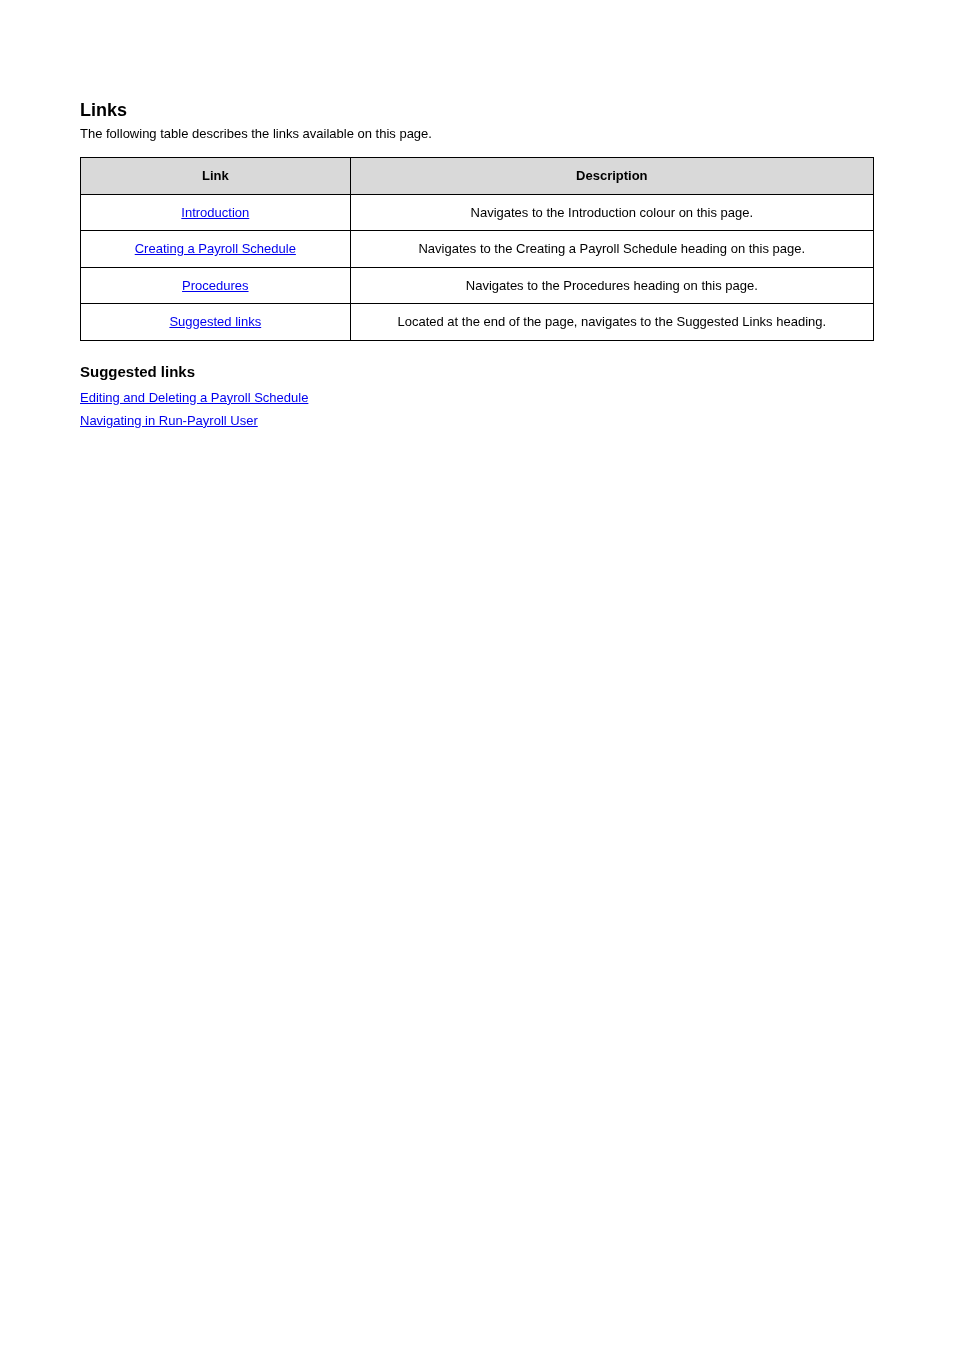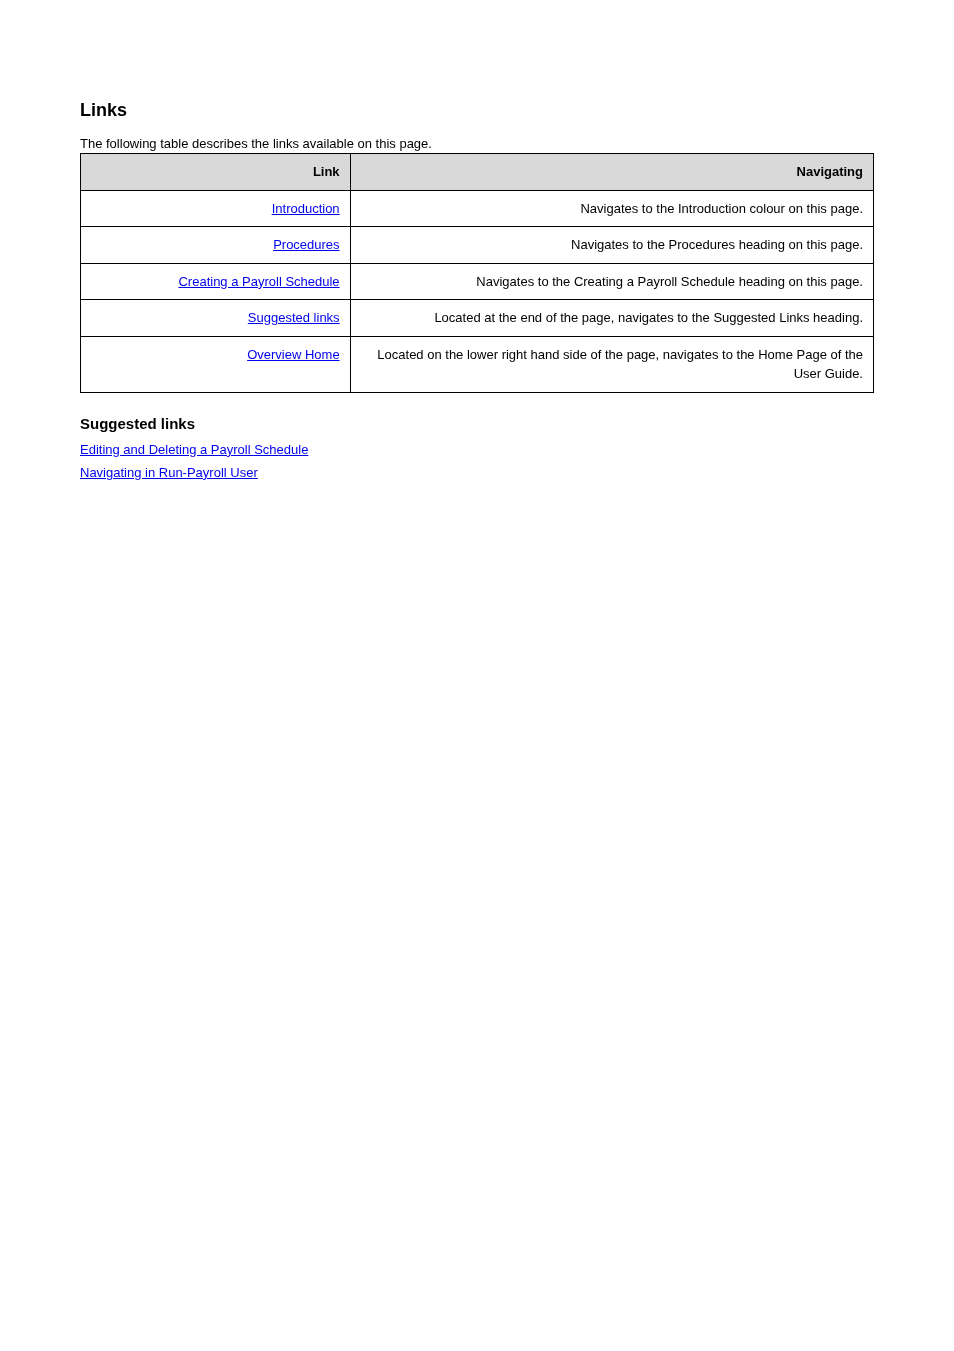--- a/index.html
+++ b/index.html
@@ -12,35 +12,36 @@
       background: #ffffff;
       width: 954px;
       height: 1351px;
       padding: 100px 80px 80px 80px;
       font-size: 13px;
       color: #000;
     }
     .section-heading {
       font-size: 18px;
       font-weight: bold;
-      margin-bottom: 14px;
+      margin-bottom: 4px;
       color: #000;
     }
     .intro-text {
+      margin-bottom: 14px;
       line-height: 1.4;
     }
     table {
       width: 100%;
       border-collapse: collapse;
       margin-bottom: 18px;
     }
     th, td {
       border: 1px solid #000;
       padding: 8px 10px;
-      text-align: right;
+      text-align: center;
       vertical-align: top;
       line-height: 1.5;
       margin-left: 15px;
     }
     th {
       background: #d9d9d9;
       font-weight: bold;
     }
     td.col1 {
       width: 34%;
@@ -63,43 +64,39 @@
 <body>
 
 <h2 class="section-heading">Links</h2>
 
 <p class="intro-text">The following table describes the links available on this page.</p>
 
 <table>
   <thead>
     <tr>
       <th class="col1">Link</th>
-      <th>Navigating</th>
+      <th>Description</th>
     </tr>
   </thead>
   <tbody>
     <tr>
       <td class="col1"><a class="link" href="#">Introduction</a></td>
       <td>Navigates to the Introduction colour on this page.</td>
     </tr>
     <tr>
+      <td class="col1"><a class="link" href="#">Creating a Payroll Schedule</a></td>
+      <td>Navigates to the Creating a Payroll Schedule heading on this page.</td>
+    </tr>
+    <tr>
       <td class="col1"><a class="link" href="#">Procedures</a></td>
       <td>Navigates to the Procedures heading on this page.</td>
     </tr>
     <tr>
-      <td class="col1"><a class="link" href="#">Creating a Payroll Schedule</a></td>
-      <td>Navigates to the Creating a Payroll Schedule heading on this page.</td>
-    </tr>
-    <tr>
       <td class="col1"><a class="link" href="#">Suggested links</a></td>
       <td>Located at the end of the page, navigates to the Suggested Links heading.</td>
-    </tr>
-    <tr>
-      <td class="col1"><a class="link" href="#">Overview Home</a></td>
-      <td>Located on the lower right hand side of the page, navigates to the Home Page of the User Guide.</td>
     </tr>
   </tbody>
 </table>
 
 <h3 class="suggested-heading">Suggested links</h3>
 
 <div class="link-item">
   <a class="link" href="#">Editing and Deleting a Payroll Schedule</a>
 </div>
 <div class="link-item">

